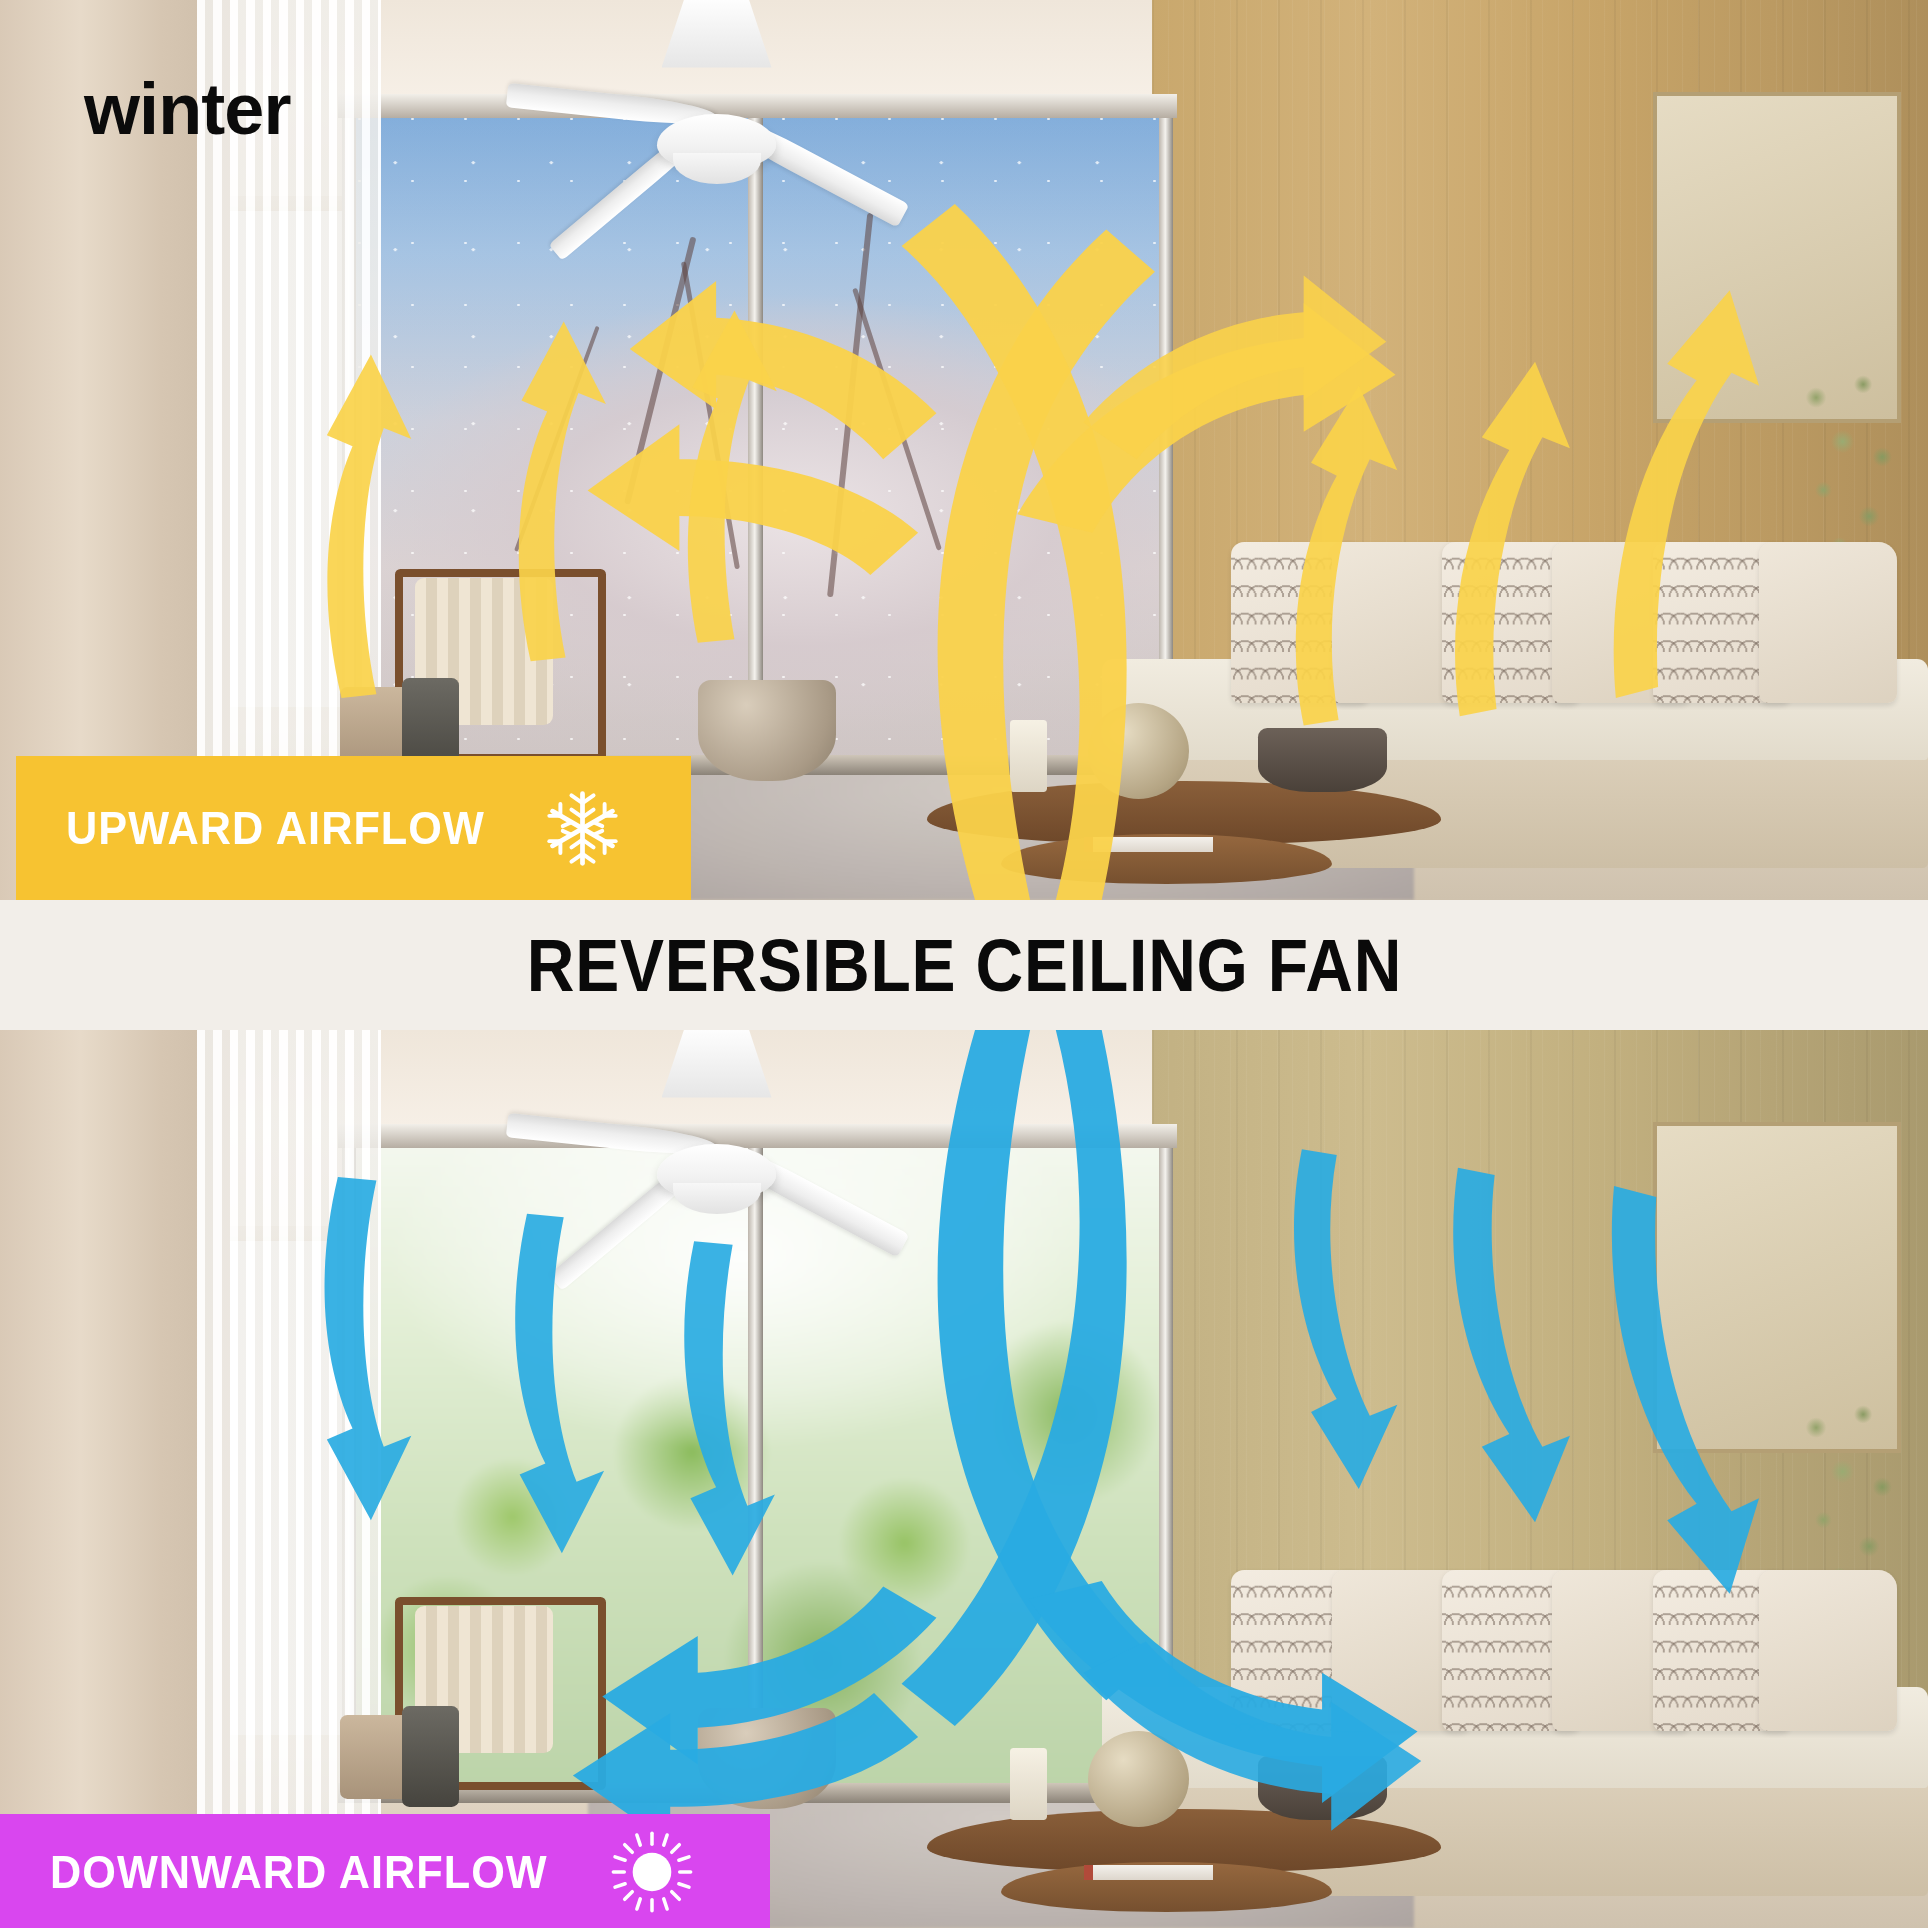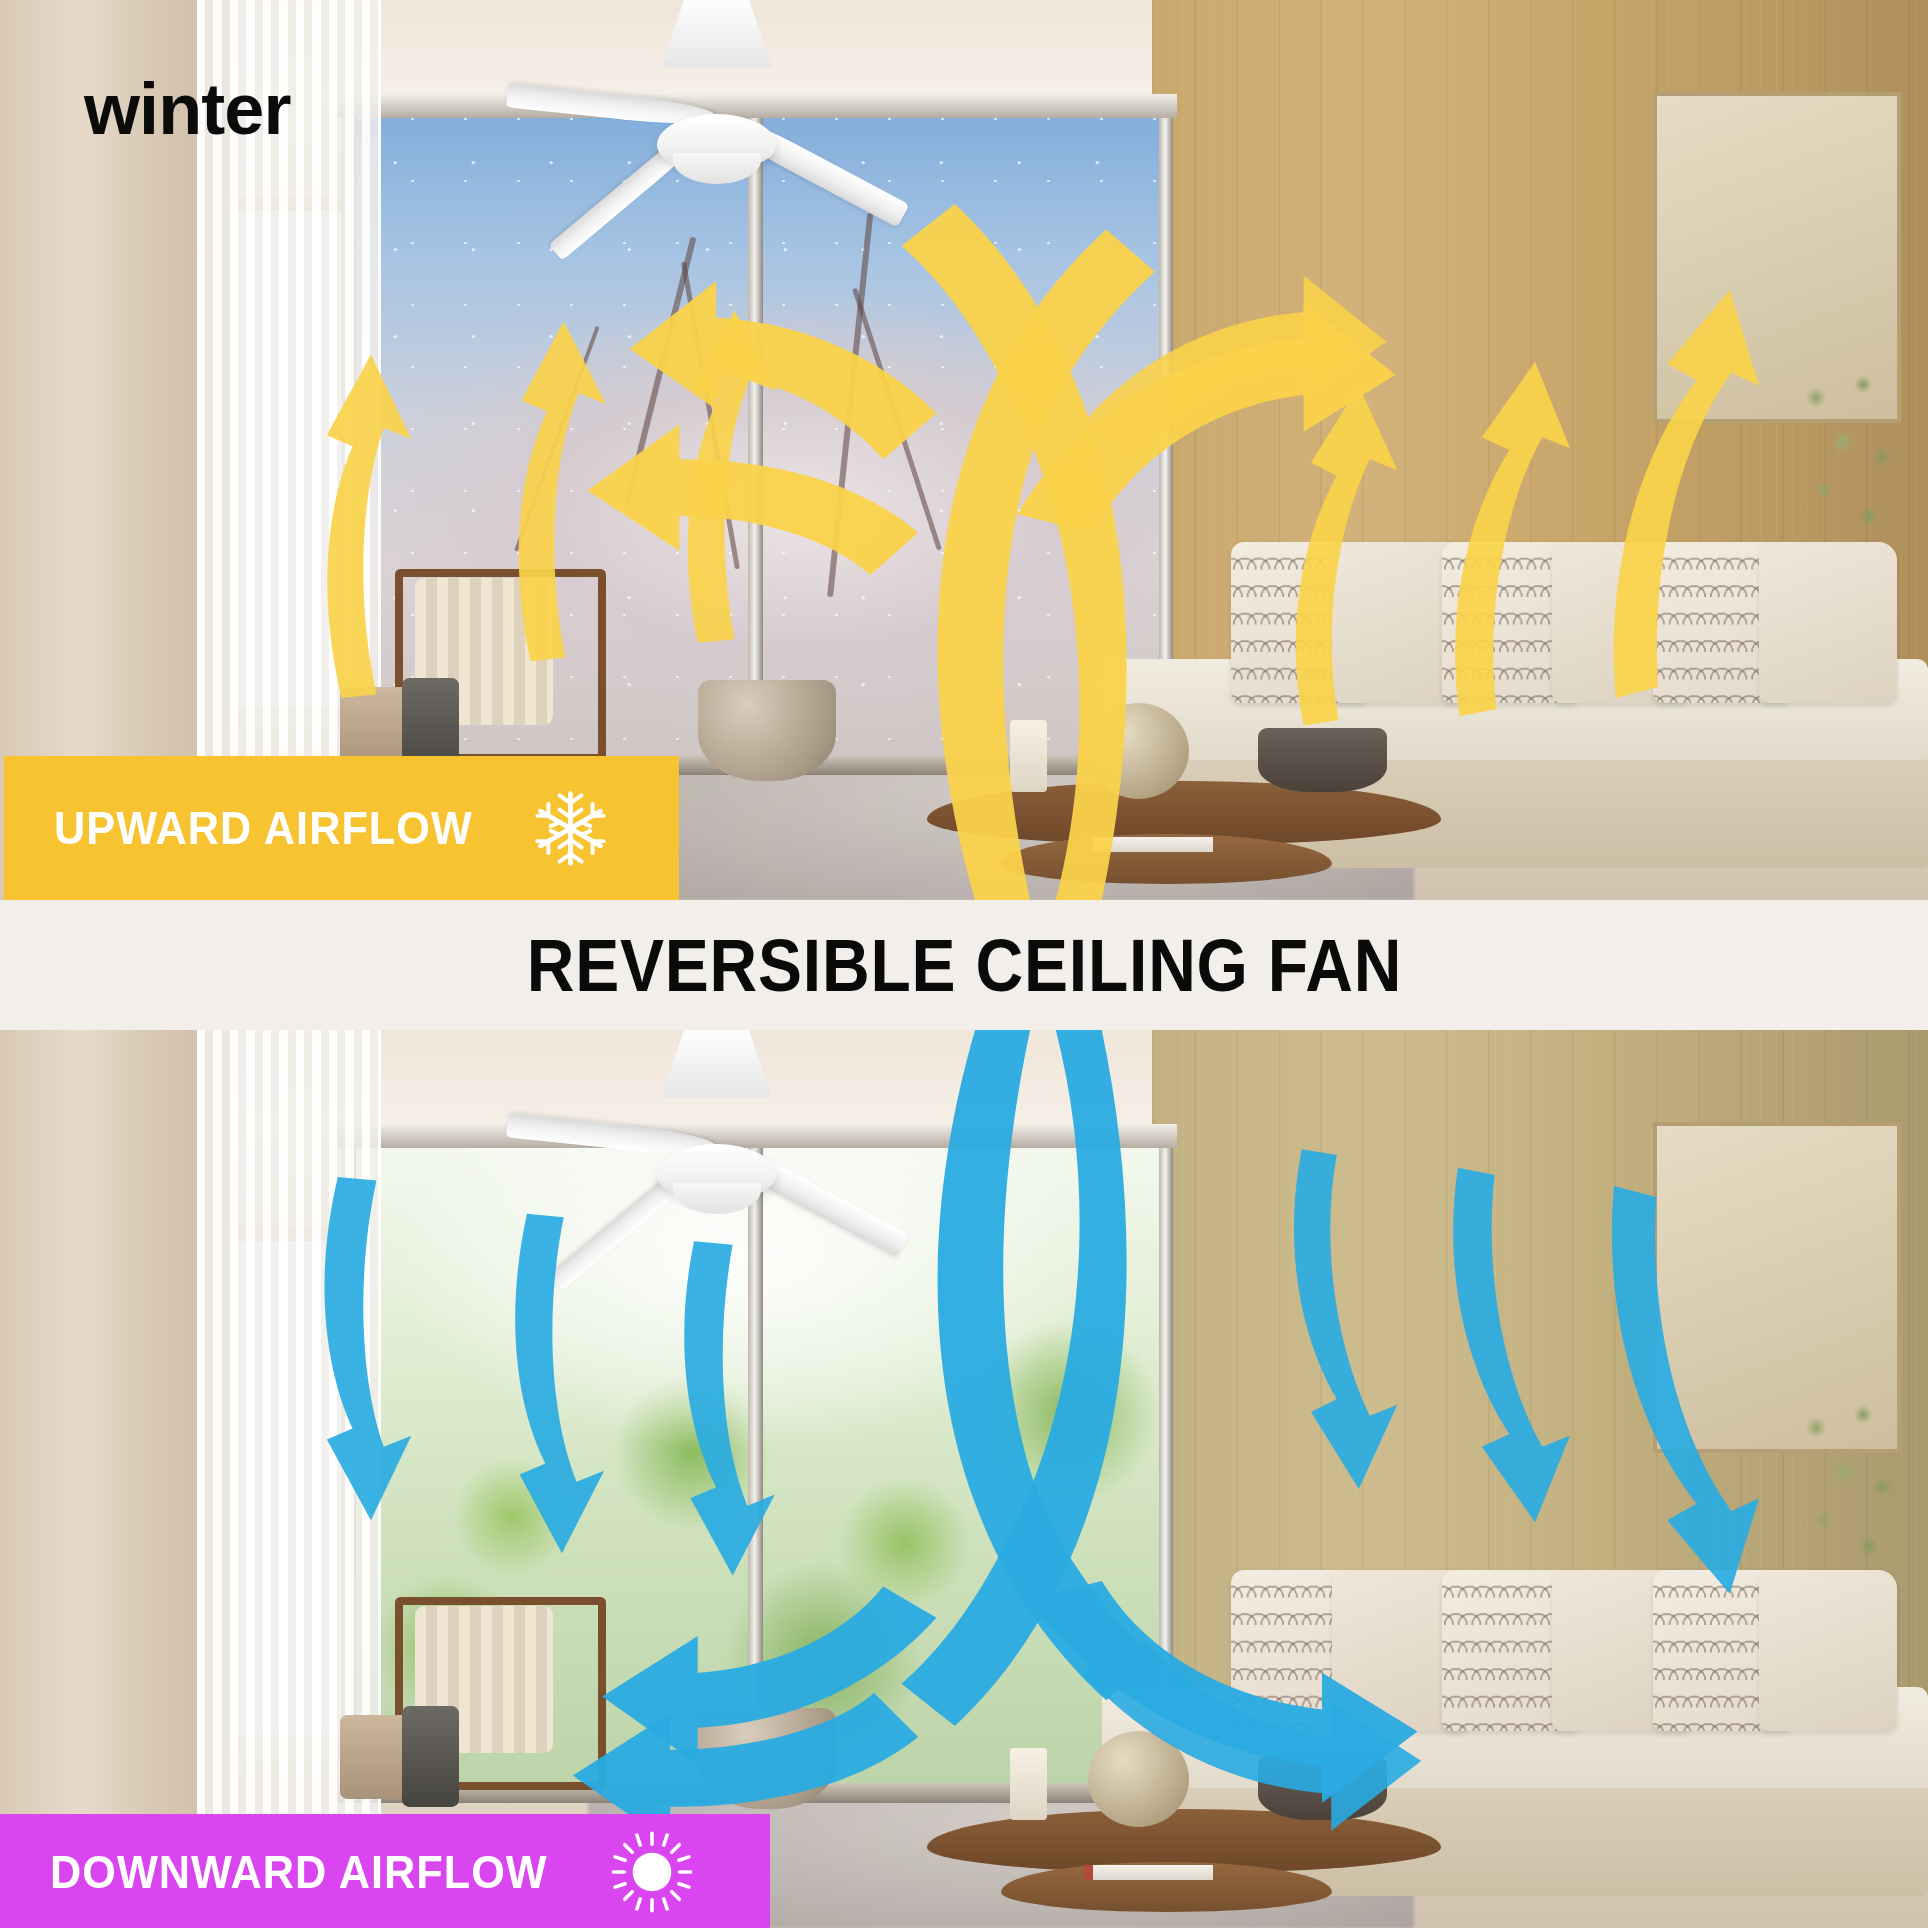--- a/index.html
+++ b/index.html
@@ -246,21 +246,21 @@
   #summer-label{ left:81px; top:1124px; font-size:84px; }
 
   .ribbon{
     position:absolute; display:flex; align-items:center; gap:31px;
     padding:0 24px 0 50px;
   }
   .ribbon .txt{
     color:#ffffff; font-size:46px; font-weight:bold; letter-spacing:1.1px;
     transform:scaleX(.94); transform-origin:left center; white-space:nowrap;
   }
-  #upward-ribbon{ left:4px; top:756px; width:675px; height:144px; background:#f7c331;text-align:center; }
+  #upward-ribbon{ left:16px; top:756px; width:675px; height:144px; background:#f7c331;text-align:center; }
   #downward-ribbon{ left:0; top:1814px; width:770px; height:115px; background:#d946ef; }
 
   .ico{ width:79px; height:79px; flex:0 0 79px; }
   #downward-ribbon .ico{ width:84px; height:84px; flex:0 0 84px; }
 
   
   #title-band{
     position:absolute; left:0; top:900px; width:1928px; height:130px;
     background:#f2eee9; display:flex; align-items:center; justify-content:center;
   }

